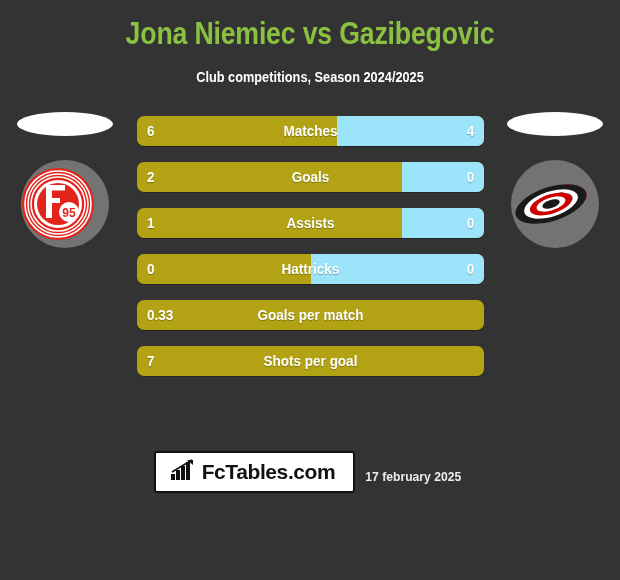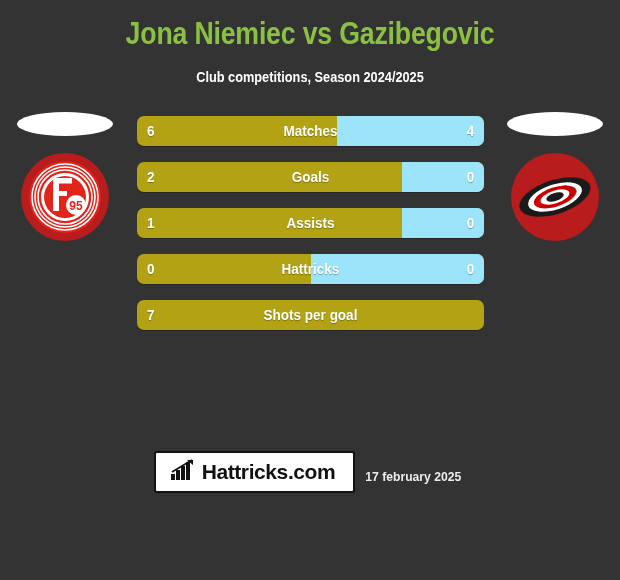--- a/index.html
+++ b/index.html
@@ -64,30 +64,29 @@
     top: 4px;
     left: 50%;
     transform: translateX(-50%);
     width: 96px;
     height: 24px;
     border-radius: 50%;
     background: #FFFFFF;
   }
   .crest {
     position: absolute;
-    top: 45px;
+    top: 52px;
     left: 50%;
     transform: translateX(-50%);
     width: 88px;
     height: 88px;
     border-radius: 50%;
-    background: #b91c1c;
+    background: #737373;
     display: flex;
     align-items: center;
-    justify-content: center;
     overflow: hidden;
   }
   .crest svg { display: block; }
 
   
   .rows {
     position: absolute;
     left: 137px;
     top: 8px;
     width: 347px;
@@ -236,34 +235,38 @@
         <span class="stat-label">Assists</span>
         <span class="away-val">0</span>
       </div>
       <div class="stat-row">
         <div class="fill-right" style="width: 50%; background: rgb(155, 228, 250);"></div>
         <span class="home-val">0</span>
         <span class="stat-label">Hattricks</span>
         <span class="away-val">0</span>
       </div>
       <div class="stat-row">
+        <span class="home-val">0.33</span>
+        <span class="stat-label">Goals per match</span>
+      </div>
+      <div class="stat-row">
         <span class="home-val">7</span>
         <span class="stat-label">Shots per goal</span>
       </div>
     </div>
 </div>
 
 <div class="footer">
   <div class="brand">
     <span class="brand-icon">
       <svg width="26" height="22" viewBox="0 0 26 22" aria-hidden="true">
         <rect x="1" y="15" width="4" height="6" fill="#111111"></rect>
         <rect x="6" y="11" width="4" height="10" fill="#111111"></rect>
         <rect x="11" y="7" width="4" height="14" fill="#111111"></rect>
         <rect x="16" y="3" width="4" height="18" fill="#111111"></rect>
         <path d="M2 13 L22 1" stroke="#111111" stroke-width="1.6" fill="none"></path>
         <path d="M17 1 L23 1 L23 6 Z" fill="#111111"></path>
       </svg>
     </span>
-    <span class="brand-text">Hattricks.com</span>
+    <span class="brand-text">FcTables.com</span>
   </div>
   <div class="date">17 february 2025</div>
 </div>
 
 </body></html>

